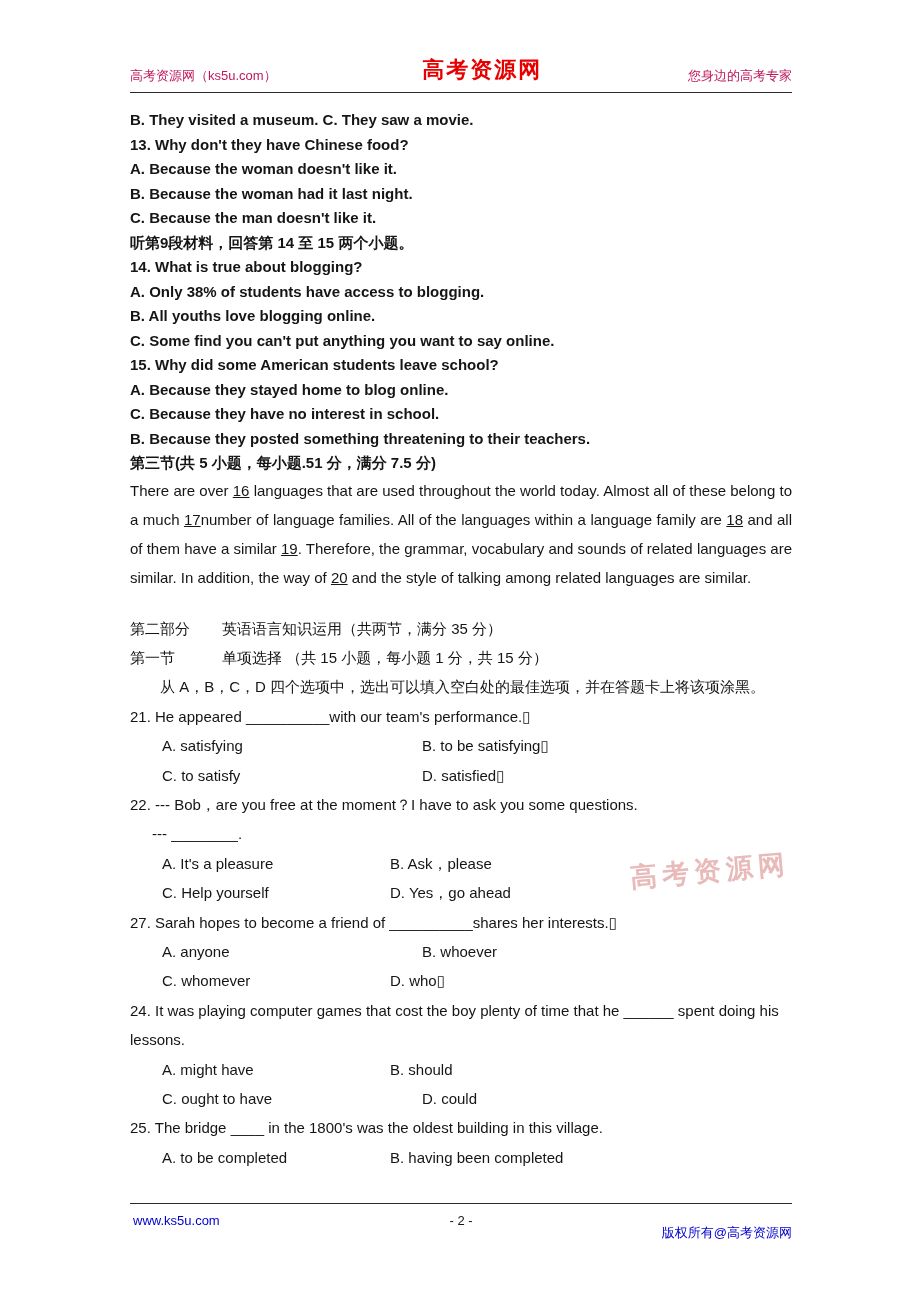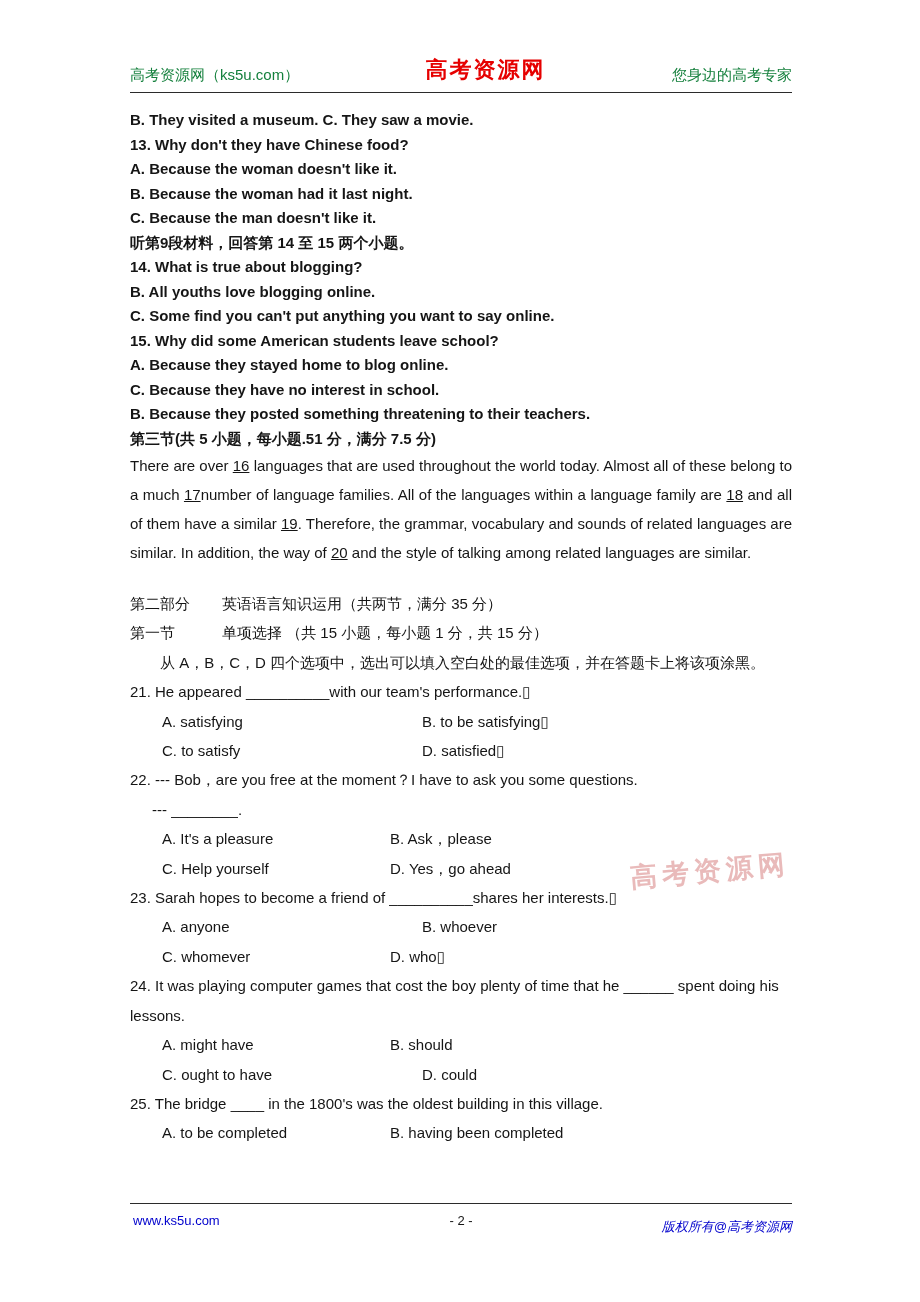--- a/index.html
+++ b/index.html
@@ -3,21 +3,21 @@
 <meta charset="utf-8">
 <style>
   * { margin:0; padding:0; box-sizing:border-box; }
   html,body { width:920px; height:1302px; background:#ffffff;
     font-family:"Liberation Sans","DejaVu Sans",sans-serif; color:#151515; }
   .page { position:relative; width:920px; height:1302px; background:#fff; overflow:hidden; }
   .sheet { position:absolute; left:130px; top:55px; width:662px; }
 
   .doc-header { display:flex; justify-content:space-between; align-items:flex-end;
     padding-bottom:7px; border-bottom:1px solid #2b2b2b; }
-  .hdr-left,.hdr-right { font-size:15px; color:#15803d; }
+  .hdr-left,.hdr-right { font-size:13px; color:#be185d; }
   .hdr-logo { font-family:"DejaVu Serif","Liberation Serif",serif; font-weight:bold;
     font-size:22px; color:#e60000; letter-spacing:2px; }
 
   .listening { margin-top:15px; font-size:15px;font-weight:bold; }
   .listening .line { line-height:24.5px; white-space:nowrap; }
 
   .cloze { font-size:15px; line-height:29px; text-align:justify; }
   .cloze .u { text-decoration:underline; }
 
   .part2 { margin-top:22px; font-size:15px; }
@@ -32,21 +32,21 @@
 
   .watermark { position:absolute; left:630px; top:853px; font-size:27px; font-weight:bold;
     color:rgba(206,102,102,0.45); letter-spacing:5px; transform:rotate(-5deg);
     font-family:"DejaVu Serif","Liberation Serif",serif; pointer-events:none; }
 
   .doc-footer { position:absolute; left:130px; top:1203px; width:662px;
     border-top:1px solid #2b2b2b; padding-top:7px; font-size:13px; }
   .doc-footer .blue { color:#0000cc; }
   .footer-left { position:absolute; left:3px; top:9px; }
   .footer-center { position:absolute; left:50%; top:9px; transform:translateX(-50%); color:#151515; }
-  .footer-right { position:absolute; right:0; top:14px;font-style:italic; }
+  .footer-right { position:absolute; right:0; top:20px; }
 </style>
 </head>
 <body>
 
 <div class="page">
   <div class="sheet">
 
     <header class="doc-header">
       <span class="hdr-left">高考资源网（ks5u.com）</span>
       <span class="hdr-logo">高考资源网</span>
@@ -54,20 +54,21 @@
     </header>
 
     <div class="listening">
       <div class="line">B. They visited a museum. C. They saw a movie.</div>
       <div class="line">13. Why don't they have Chinese food?</div>
       <div class="line">A. Because the woman doesn't like it.</div>
       <div class="line">B. Because the woman had it last night.</div>
       <div class="line">C. Because the man doesn't like it.</div>
       <div class="line">听第9段材料，回答第 14 至 15 两个小题。</div>
       <div class="line">14. What is true about blogging?</div>
+      <div class="line">A. Only 38% of students have access to blogging.</div>
       <div class="line">B. All youths love blogging online.</div>
       <div class="line">C. Some find you can't put anything you want to say online.</div>
       <div class="line">15. Why did some American students leave school?</div>
       <div class="line">A. Because they stayed home to blog online.</div>
       <div class="line">C. Because they have no interest in school.</div>
       <div class="line">B. Because they posted something threatening to their teachers.</div>
       <div class="line">第三节(共 5 小题，每小题.51 分，满分 7.5 分)</div>
     </div>
 
     <p class="cloze"><span>There are over </span><span class="u">16</span><span> languages that are used throughout the world today. Almost all of these belong to a much </span><span class="u">17</span><span>number of language families. All of the languages within a language family are </span><span class="u">18</span><span> and all of them have a similar </span><span class="u">19</span><span>. Therefore, the grammar, vocabulary and sounds of related languages are similar. In addition, the way of </span><span class="u">20</span><span> and the style of talking among related languages are similar.</span></p>
@@ -100,21 +101,21 @@
           <span class="opt-left">A. It's a pleasure</span>
           <span>B. Ask，please</span>
         </div>
         <div class="opt-row">
           <span class="opt-left">C. Help yourself</span>
           <span>D. Yes，go ahead</span>
         </div>
       </div>
 
       <div>
-        <div class="p2line">23. Sarah hopes to become a friend of __________shares her interests.▯</div>
+        <div class="p2line">27. Sarah hopes to become a friend of __________shares her interests.▯</div>
         <div class="opt-row wide">
           <span class="opt-left">A. anyone</span>
           <span>B. whoever</span>
         </div>
         <div class="opt-row">
           <span class="opt-left">C. whomever</span>
           <span>D. who▯</span>
         </div>
       </div>
 

